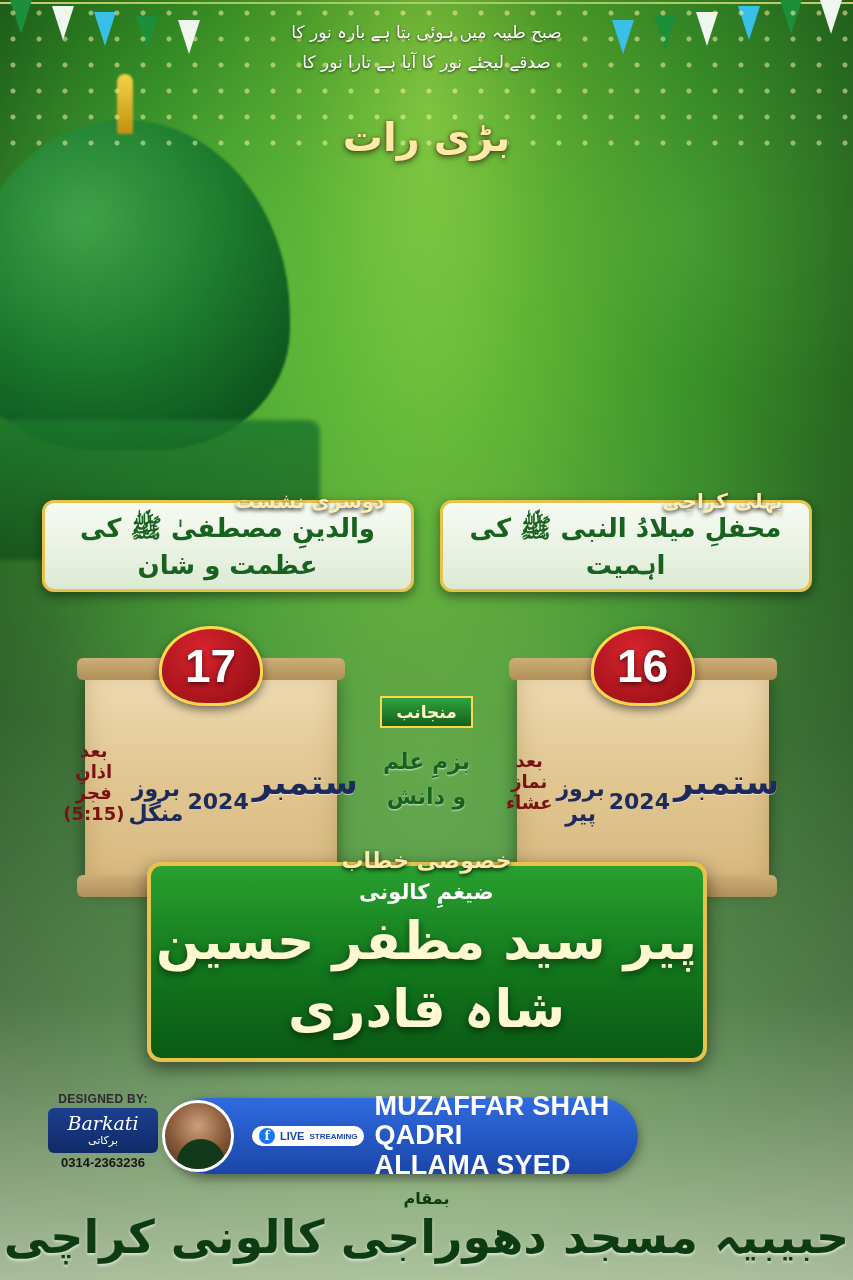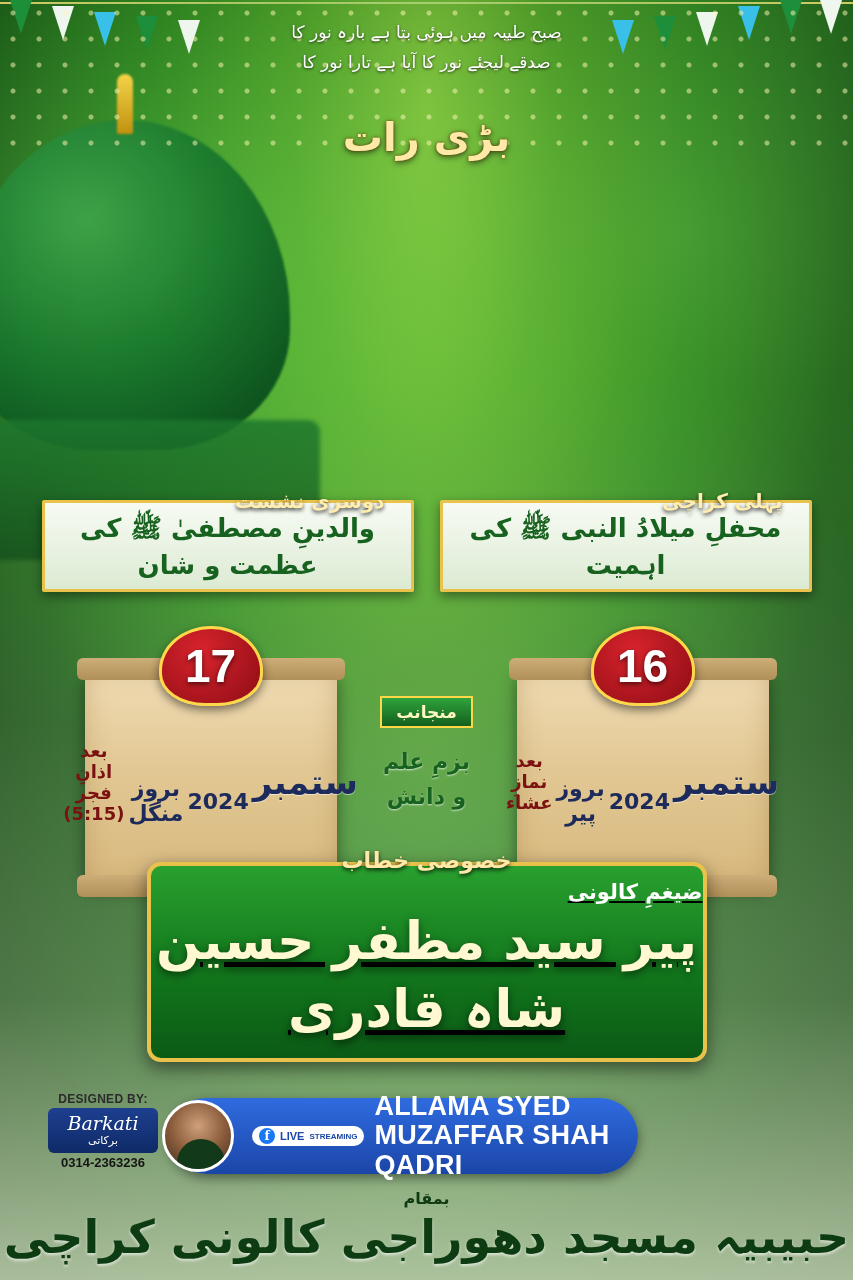--- a/index.html
+++ b/index.html
@@ -116,21 +116,21 @@
     text-shadow: 0 2px 6px rgba(0,0,0,0.6), 0 0 3px #8a5c00;
   }
   
   .sessions {
     position: absolute; top: 500px; left: 0; width: 853px;
     display: flex; flex-direction: row-reverse; justify-content: center; gap: 26px;
   }
   .session {
     position: relative;
     width: 372px; height: 92px;
-    border-radius: 2px;
+    border-radius: 12px;
     background: linear-gradient(180deg, #f7fbf3 0%, #dcead3 100%);
     border: 3px solid #e8c24a;
     box-shadow: 0 4px 12px rgba(0,0,0,0.45);
     display: flex; align-items: center; justify-content: center;
   }
   .session-label {
     position: absolute; top: -14px; right: 26px;
     direction: rtl;
     font-family: "DejaVu Sans", sans-serif;
     font-size: 20px; font-weight: bold;
@@ -222,21 +222,21 @@
     text-shadow: 0 1px 2px rgba(255,255,255,0.7);
   }
   
   .speaker-box {
     position: absolute; top: 862px; left: 50%; transform: translateX(-50%);
     width: 560px; height: 200px;
     background: linear-gradient(180deg, #29a02f 0%, #12771c 55%, #0b5a15 100%);
     border: 4px solid #e8c24a;
     border-radius: 14px;
     box-shadow: 0 6px 18px rgba(0,0,0,0.5);
-    display: flex; flex-direction: column; justify-content: center; text-decoration: underline;
+    display: flex; flex-direction: column; align-items: center; justify-content: center;
   }
   .speaker-kicker {
     position: absolute; top: -18px; left: 50%; transform: translateX(-50%);
     direction: rtl;
     font-family: "DejaVu Sans", sans-serif;
     font-size: 22px; font-weight: bold; color: #ffe9a8;
     text-shadow: 0 2px 4px rgba(0,0,0,0.8);
   }
   .speaker-title {
     direction: rtl;
@@ -428,22 +428,22 @@
   </div>
 
   <div class="live-bar">
     <div class="avatar"></div>
     <div class="live-chip">
       <span class="fb-circle">f</span>
       <span>LIVE</span>
       <span style="font-size:8px;">STREAMING</span>
     </div>
     <div class="live-name">
+      <div>MUZAFFAR SHAH QADRI</div>
       <div>ALLAMA SYED</div>
-      <div>MUZAFFAR SHAH QADRI</div>
     </div>
   </div>
 
   <div class="venue">
     <div class="venue-top">بمقام</div>
     <div class="venue-main">حبیبیہ مسجد دھوراجی کالونی کراچی</div>
   </div>
 
 </div>
 

